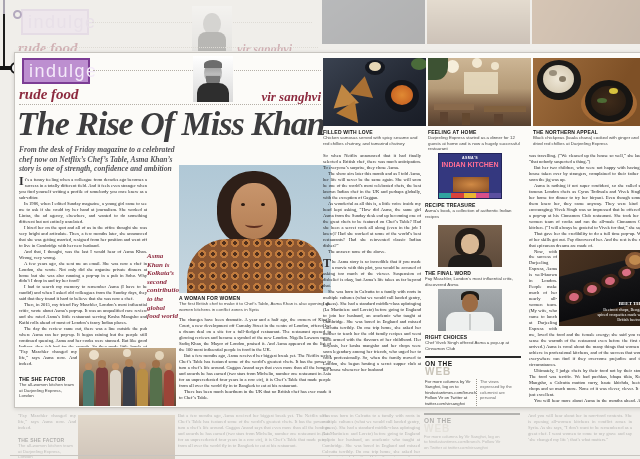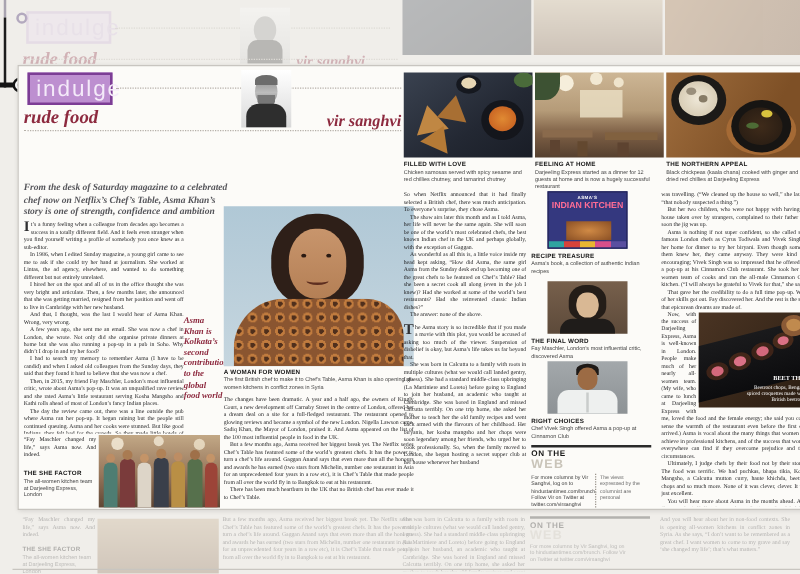--- a/index.html
+++ b/index.html
@@ -77,21 +77,22 @@
     <div class="redita abs" style="left:4px;top:33px;font-size:15px">rude food</div>
     <div class="redita abs" style="left:210px;top:36px;width:96px;text-align:right;font-size:13px">vir sanghvi</div>
     <div class="ph" style="left:178px;top:3px;width:40px;height:46px;background:linear-gradient(#ffffff,#d9d9d9)">
       <div class="circ" style="left:11px;top:6px;width:18px;height:22px;background:linear-gradient(#8c8c8c,#bdbdbd 55%,#7d7d7d)"></div>
       <div class="abs" style="left:11px;top:4px;width:18px;height:8px;background:#6c6c6c;border-radius:50% 50% 0 0"></div>
       <div class="abs" style="left:13px;top:20px;width:14px;height:9px;background:#777;border-radius:0 0 45% 45%"></div>
       <div class="abs" style="left:4px;top:27px;width:32px;height:19px;background:#2e2e2e;border-radius:10px 10px 0 0"></div>
     </div>
     <div class="dotrule abs" style="left:4px;top:51px;width:302px"></div>
 
-    <div class="standfirst abs" style="left:4px;top:92px;width:168px">From the desk of Saturday magazine to a celebrated chef now on Netflix’s Chef’s Table, Asma Khan’s story is one of strength, confidence and ambition</div>
+    <div class="headline abs" style="left:2px;top:53px;width:334px">The Rise Of Miss Khan</div>
+    <div class="standfirst abs" style="left:4px;top:92px;width:168px">From the desk of Friday magazine to a celebrated chef now on Netflix’s Chef’s Table, Asma Khan’s story is one of strength, confidence and ambition</div>
 
     <div class="bt abs" style="left:4px;top:124px;width:128px;height:170px">
       <p class="np"><span class="dc">I</span><span>t’s a funny feeling when a colleague from decades ago becomes a success in a totally different field. And it feels even stranger when you find yourself writing a profile of somebody you once knew as a sub-editor.</span></p>
       <p>In 1986, when I edited Sunday magazine, a young girl came to see me to ask if she could try her hand at journalism. She worked at Lintas, the ad agency, elsewhere, and wanted to do something different but not entirely unrelated.</p>
       <p>I hired her on the spot and all of us in the office thought she was very bright and articulate. Then, a few months later, she announced that she was getting married, resigned from her position and went off to live in Cambridge with her new husband.</p>
       <p>And that, I thought, was the last I would hear of Asma Khan. Wrong, very wrong.</p>
       <p>A few years ago, she sent me an email. She was now a chef in London, she wrote. Not only did she organise private dinners at home but she was also running a pop-up in a pub in Soho. Why didn’t I drop in and try her food?</p>
       <p>I had to search my memory to remember Asma (I have to be candid) and when I asked old colleagues from the Sunday days, they said that they found it hard to believe that she was now a chef.</p>
       <p>Then, in 2015, my friend Fay Maschler, London’s most influential critic, wrote about Asma’s pop-up. It was an unqualified rave review and she rated Asma’s little restaurant serving Kosha Mangsho and Kathi rolls ahead of most of London’s fancy Indian places.</p>
       <p>The day the review came out, there was a line outside the pub where Asma ran her pop-up. It began raining but the people still continued queuing. Asma and her cooks were stunned. But like good Indians, they felt bad for the crowds. So they made little bowls of rice with dal and distributed them for free to those queuing up. The gesture did not go unnoticed and every night after that, the small restaurant was packed. It became the cool place to go for people who wanted real Indian food.</p>

